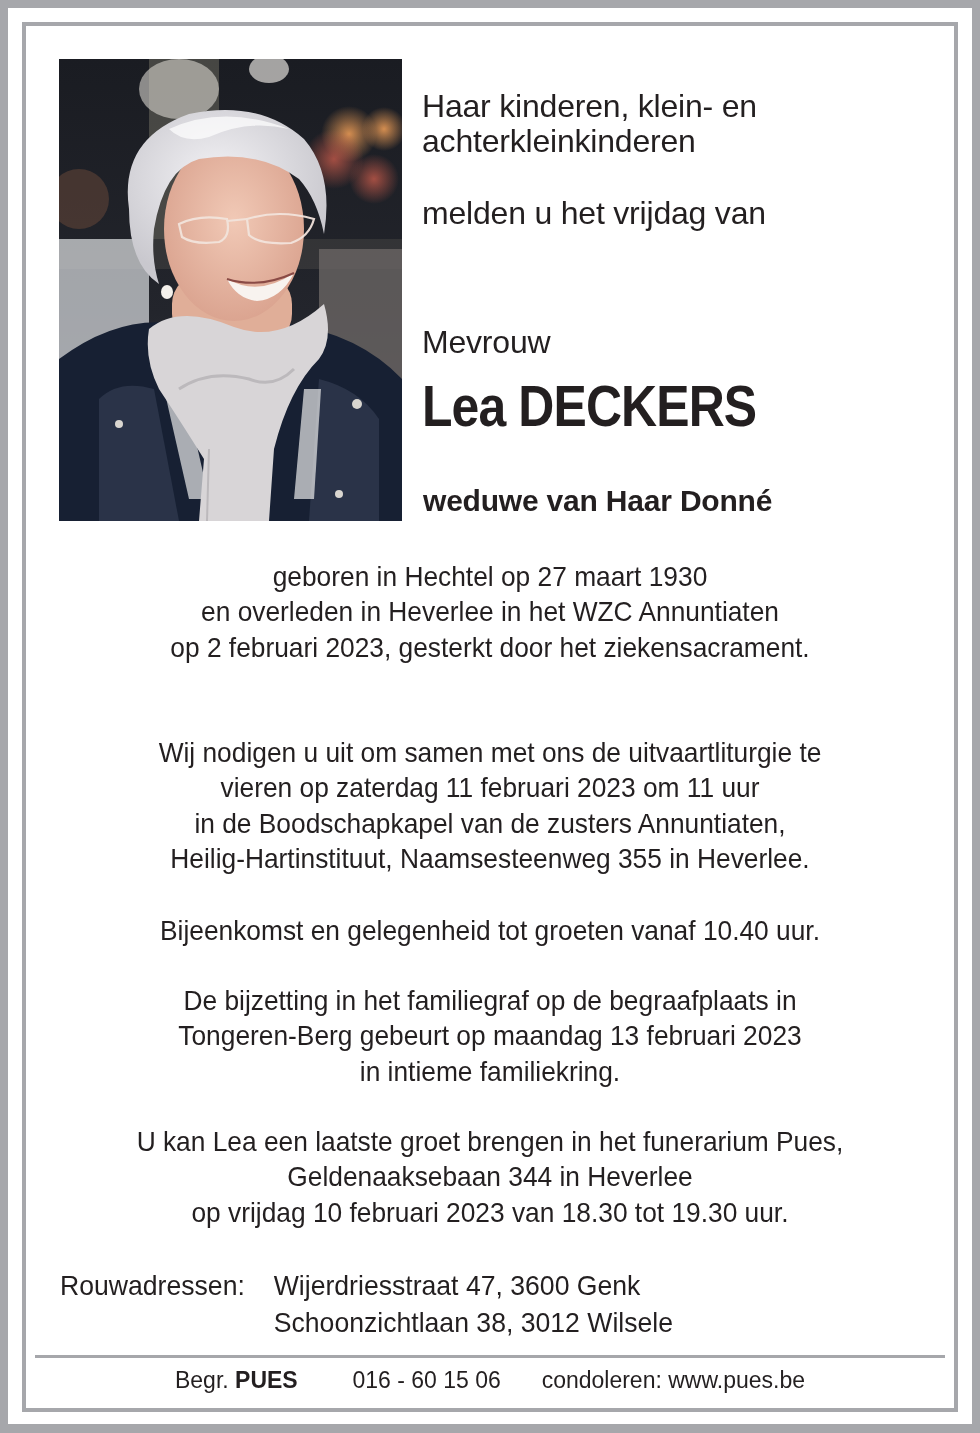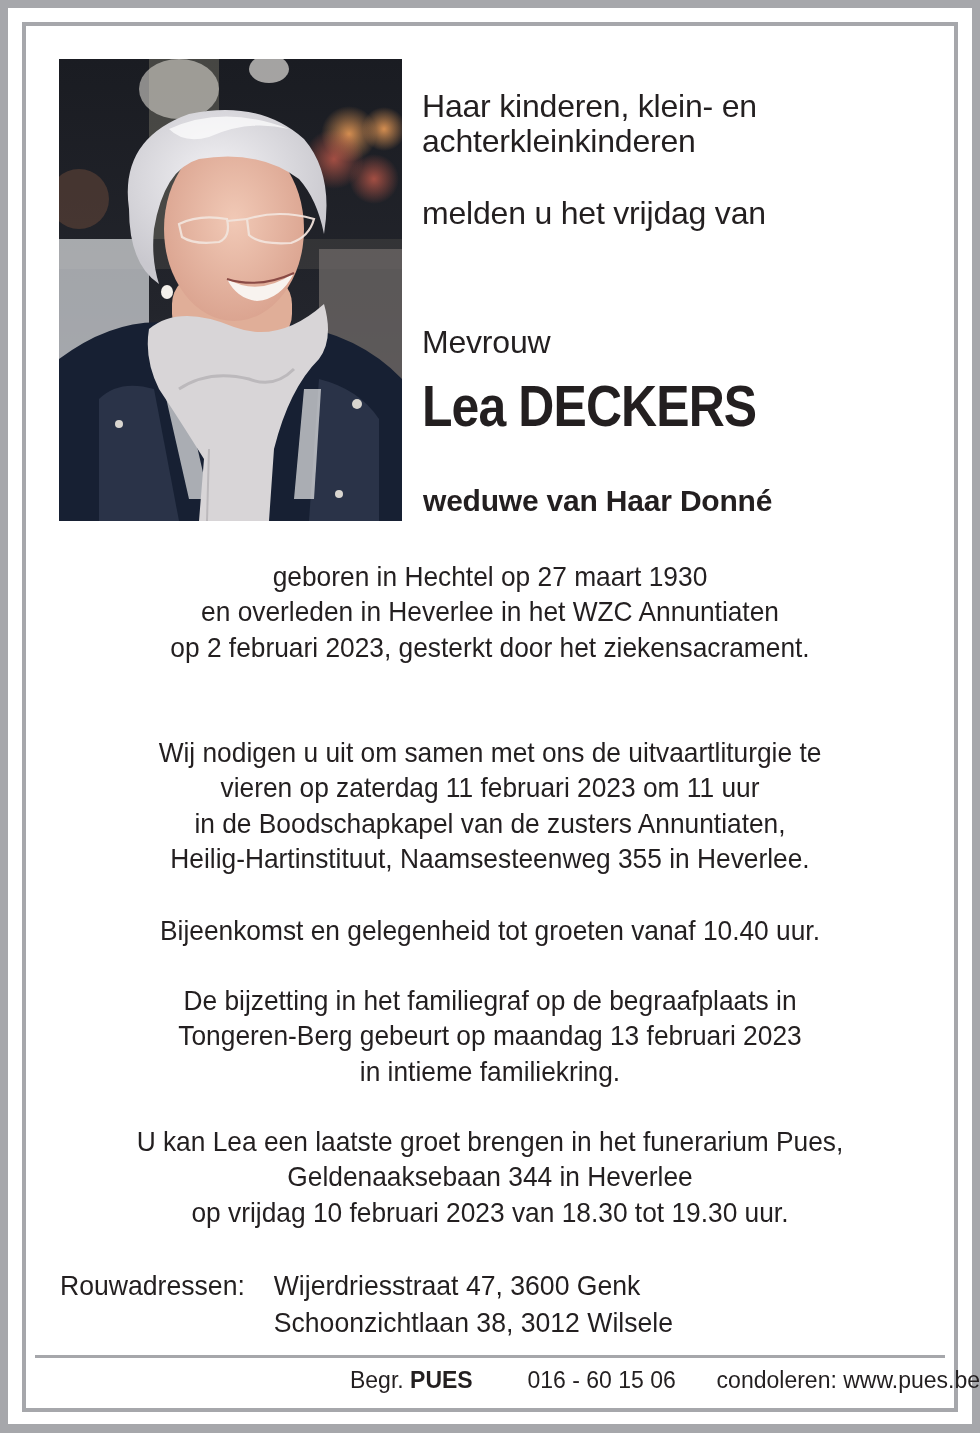--- a/index.html
+++ b/index.html
@@ -92,21 +92,21 @@
     .divider {
       position: absolute;
       left: 35px; top: 1355px;
       width: 910px; height: 3px;
       background: #a6a7ab;
     }
     .footer {
       position: absolute;
       left: 0; top: 1364px;
       width: 980px;
-      text-align: right;
+      text-align: center;
       font-size: 23px;
       line-height: 32px;
       white-space: nowrap;
     }
     .footer span { display: inline-block; }
     .footer .gap { width: 42px; }
     .footer .gap2 { width: 28px; }
     .footer .brand { font-weight: bold; }
   </style>
 </head>

